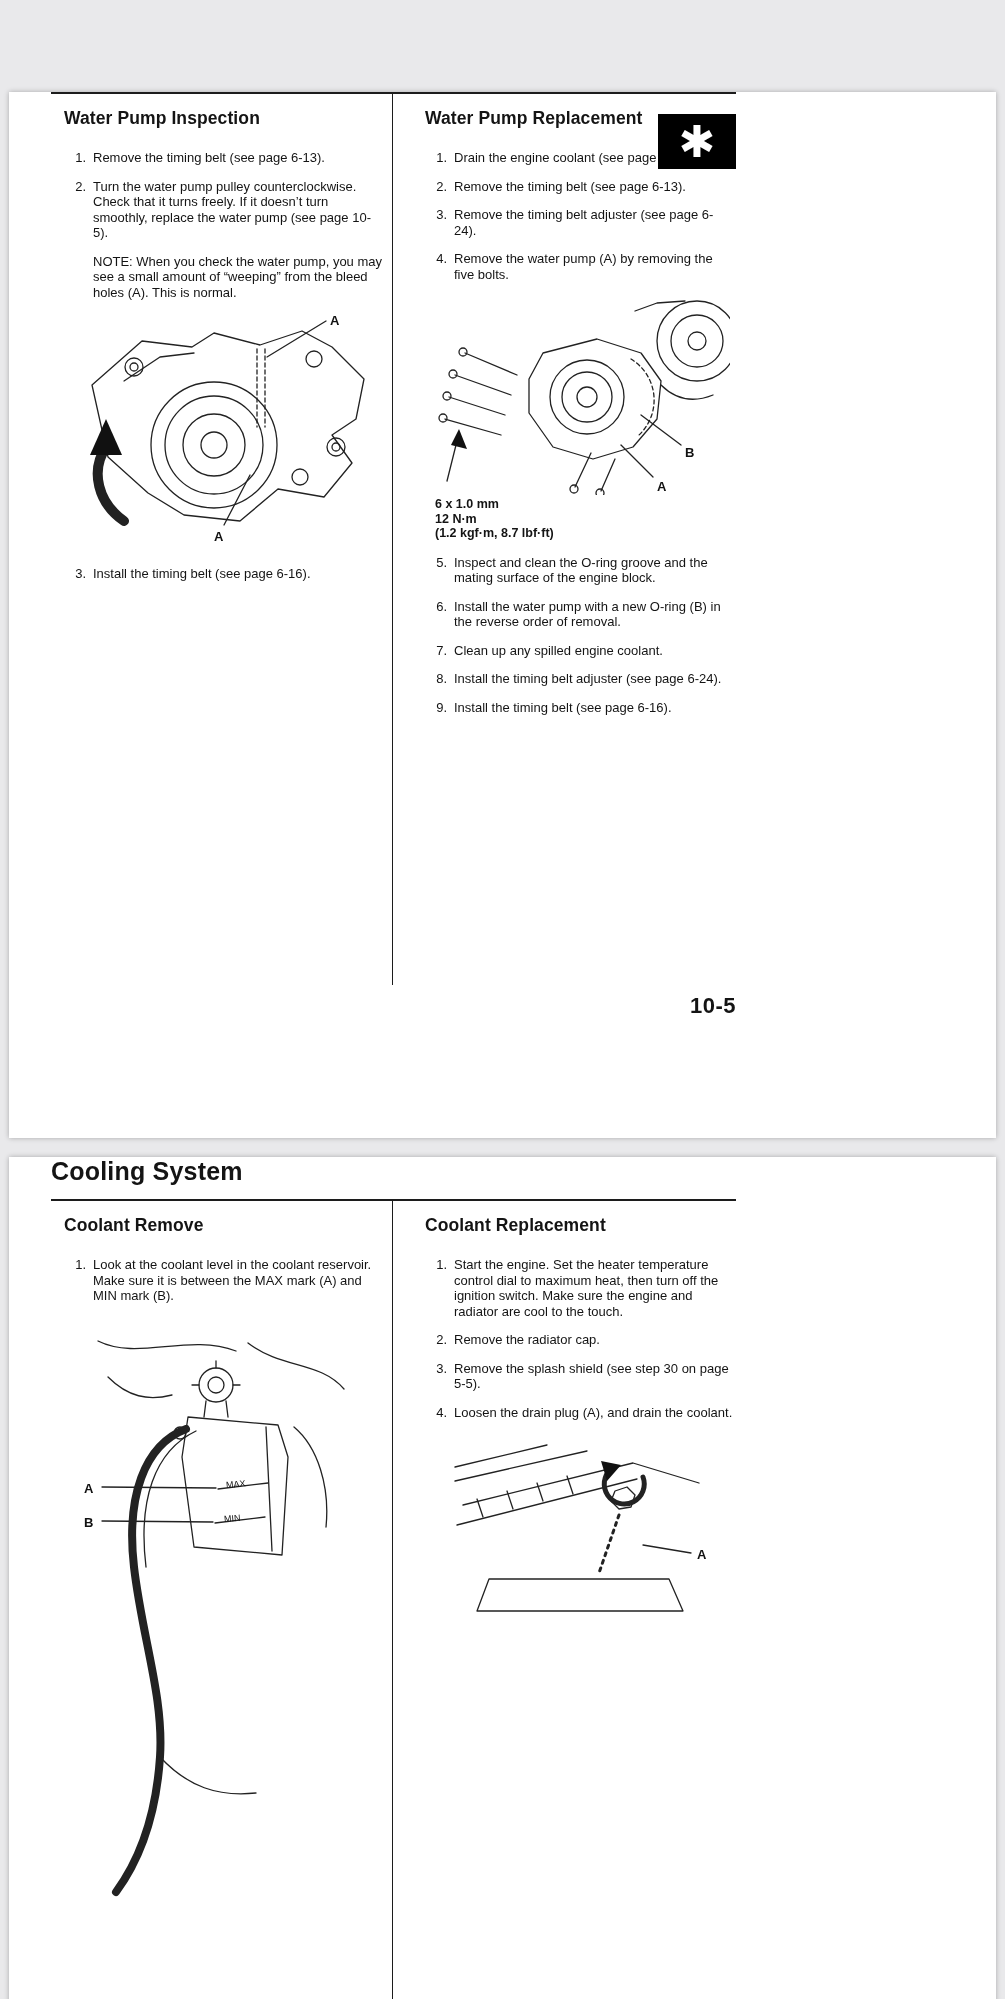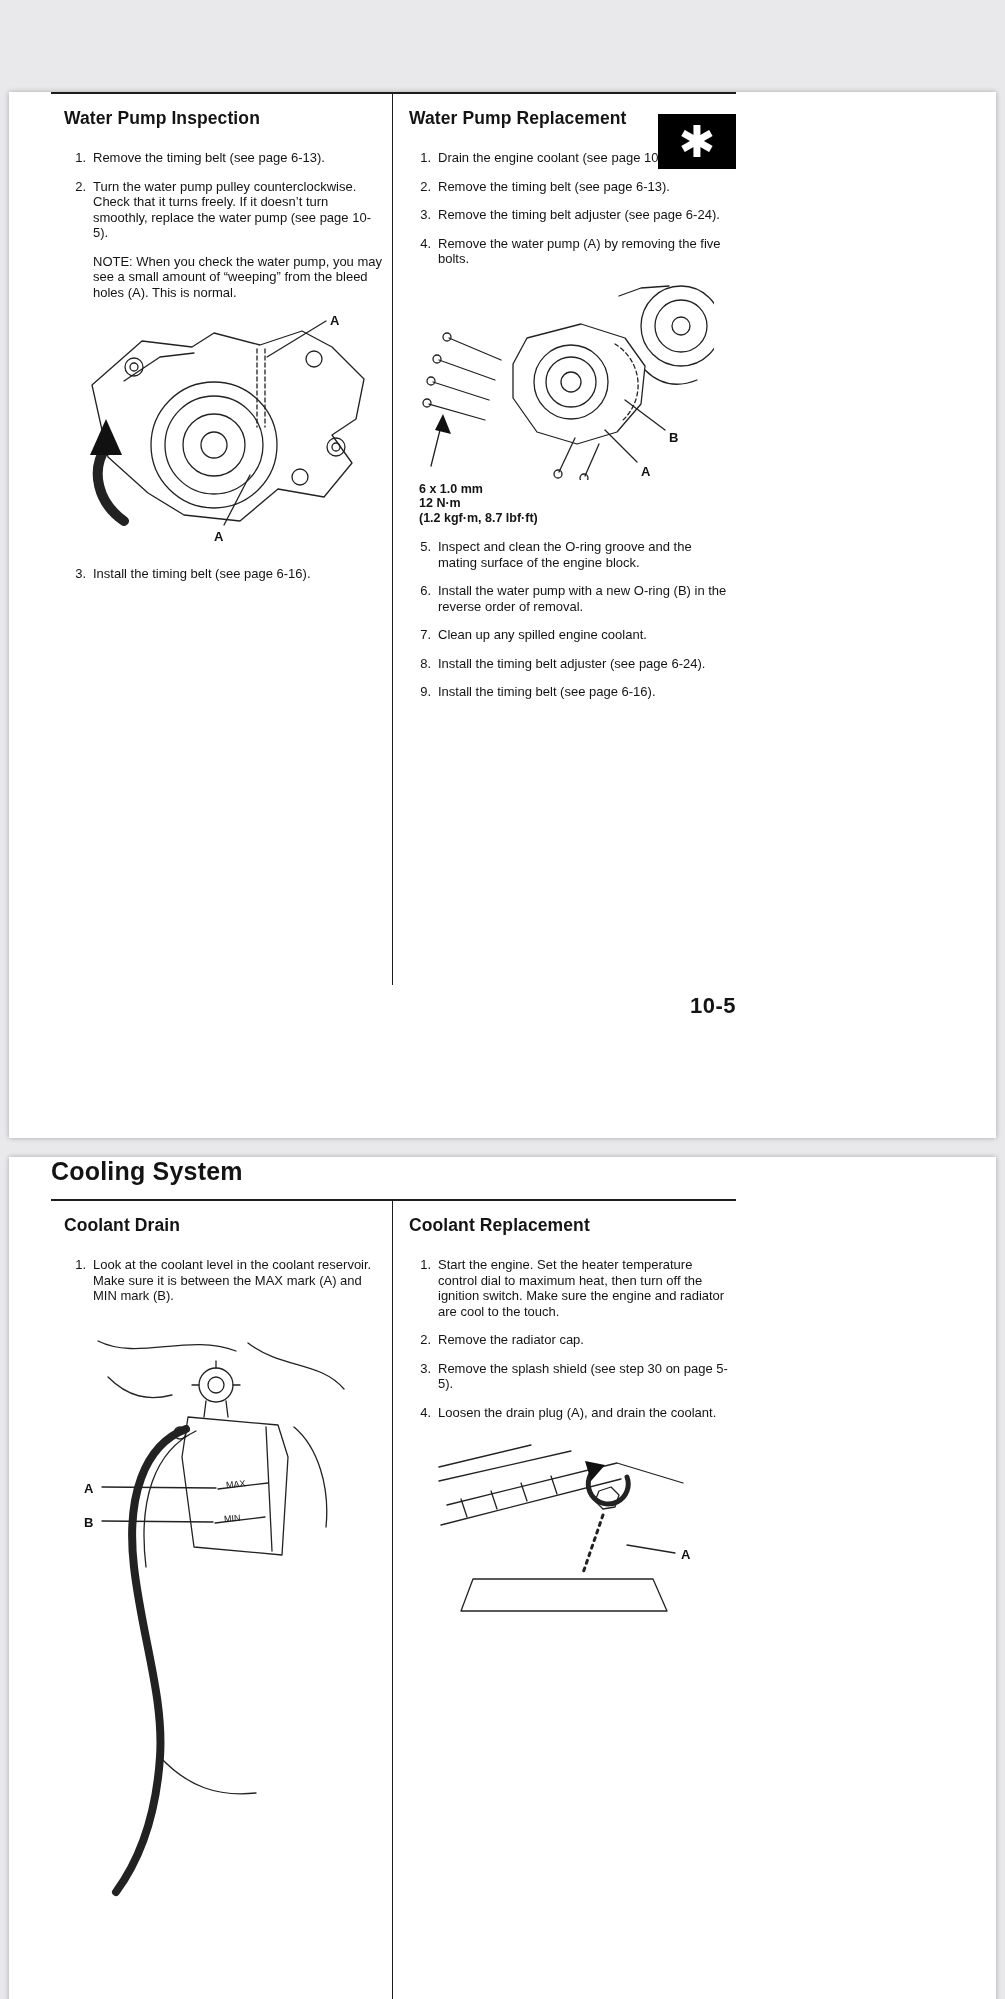--- a/index.html
+++ b/index.html
@@ -27,21 +27,21 @@
   }
   .logo span { color:#fff; font-size:44px; line-height:1; }
 
   .rule1 { margin-top:92px; border-top:2px solid #1c1c1c; }
   .rule2 { margin-top:13px; border-top:2px solid #1c1c1c; }
 
   .cols { display:flex; align-items:stretch; }
   .cols1 { min-height:891px; }
   .cols2 { min-height:840px; }
   .col.left  { width:341px; padding:0 8px 0 13px; }
-  .col.right { flex:1; border-left:1.5px solid #1c1c1c; padding-left:16px; padding-right:2px; }
+  .col.right { flex:1; border-left:1.5px solid #1c1c1c; padding-left:32px; padding-right:2px; }
 
   h1.chapter { font-size:25px; font-weight:bold; letter-spacing:.2px; }
   h2.colhead { font-size:17.5px; font-weight:bold; margin:14px 0 21px; letter-spacing:.1px; }
 
   .li { display:flex; margin-bottom:13px; font-size:13px; line-height:15.5px; }
   .li .num { flex:none; width:22px; text-align:right; }
   .li .txt { flex:1; padding-left:7px; }
   .note { font-size:13px; line-height:15.5px; margin:0 0 7px 29px; }
 
   .figwrap { display:block; }
@@ -214,21 +214,21 @@
 
 <div class="sheet sheet2">
   <div class="content">
 
     <h1 class="chapter">Cooling System</h1>
     <div class="rule2"></div>
 
     <div class="cols cols2">
 
       <div class="col left">
-        <h2 class="colhead">Coolant Drain</h2>
+        <h2 class="colhead">Coolant Remove</h2>
 
         <div class="li">
           <span class="num">1.</span>
           <span class="txt">Look at the coolant level in the coolant reservoir. Make sure it is between the MAX mark (A) and MIN mark (B).</span>
         </div>
 
         <figure class="figwrap f3">
           <svg class="fig" width="300" height="660" viewBox="0 0 300 660">
             <g stroke="#222" fill="none" stroke-width="1.3" stroke-linecap="round" stroke-linejoin="round">
               <path d="M30,24 C70,44 120,16 168,34"></path>

